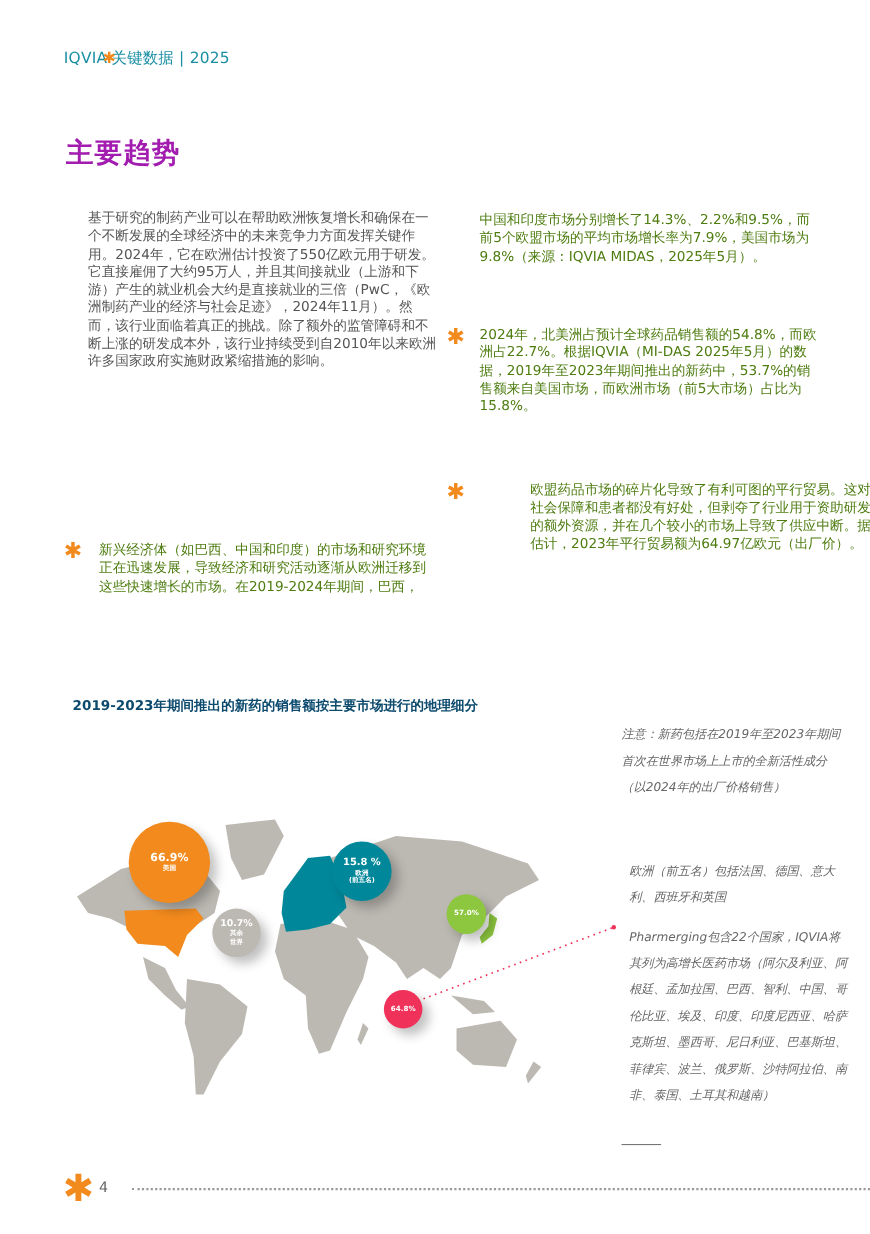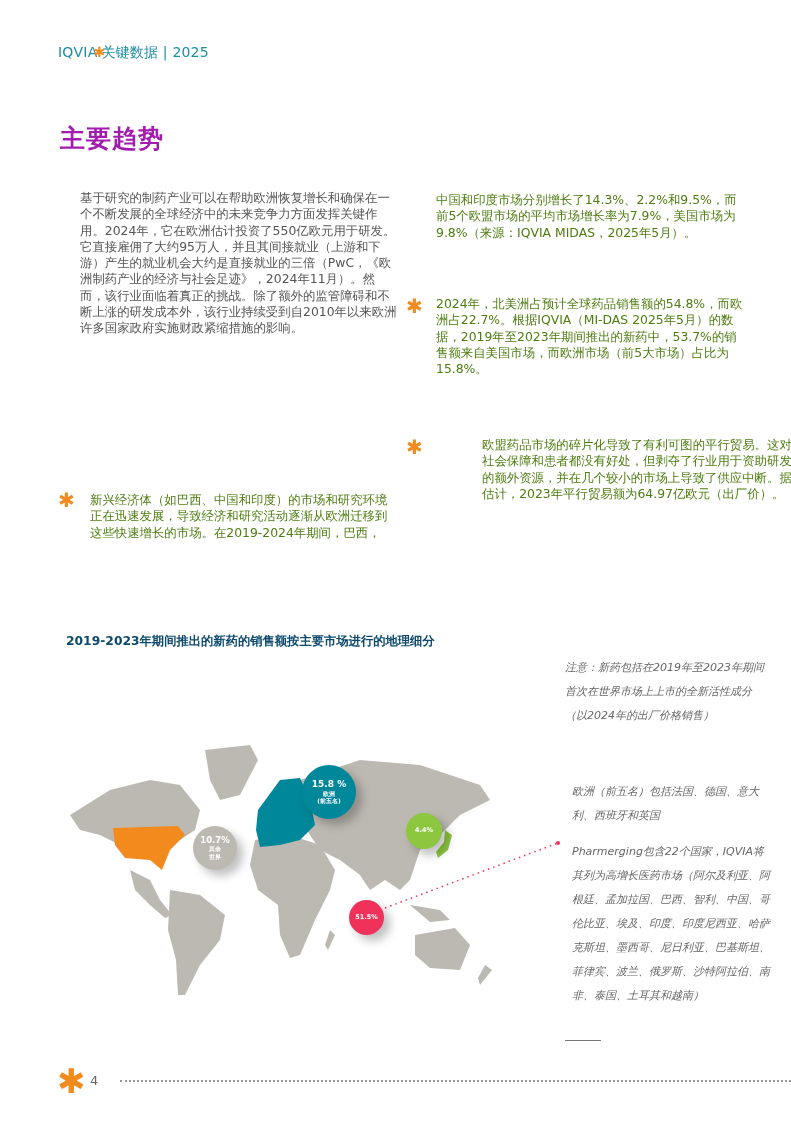--- a/index.html
+++ b/index.html
@@ -88,39 +88,43 @@
     <path fill="#f28a1e" d="M113,88 L178,86 L185,95 L170,110 L162,130 L150,120 L125,118 L115,105 Z"></path>
 
     <path fill="#00879a" d="M258,70 L280,40 L300,38 L310,60 L315,85 L300,100 L280,105 L260,107 L256,90 Z"></path>
 
     <path fill="#8dc63f" d="M445,90 L452,95 L448,110 L438,118 L436,112 L444,102 Z"></path>
 
     <line x1="385" y1="168" x2="558" y2="103" stroke="#f0325a" stroke-width="1.5" stroke-dasharray="1.5,4"></line>
     <circle cx="558" cy="103" r="2" fill="#f0325a"></circle>
   </svg>
 
+  <div class="bubble" style="left:117px; top:7px; width:74px; height:74px; background:#f28a1e;">
+    <span class="pct" style="font-size:10px;">66.9%</span>
+    <span class="lbl">美国</span>
+  </div>
 
   <div class="bubble" style="left:302px; top:25px; width:54px; height:54px; background:#00879a;">
     <span class="pct" style="font-size:9px;">15.8 %</span>
     <span class="lbl">欧洲</span>
     <span class="lbl">(前五名)</span>
   </div>
 
   <div class="bubble" style="left:193px; top:86px; width:44px; height:44px; background:#bcb9b2;">
     <span class="pct" style="font-size:8.5px;">10.7%</span>
     <span class="lbl">其余</span>
     <span class="lbl">世界</span>
   </div>
 
   <div class="bubble" style="left:406px; top:73px; width:36px; height:36px; background:#8dc63f;">
-    <span class="pct" style="font-size:6.5px;">4.4%</span>
+    <span class="pct" style="font-size:6.5px;">57.0%</span>
   </div>
 
   <div class="bubble" style="left:349px; top:160px; width:35px; height:35px; background:#f0325a;">
-    <span class="pct" style="font-size:6.5px;">51.5%</span>
+    <span class="pct" style="font-size:6.5px;">64.8%</span>
   </div>
 </div>
 
 <div class="abs small-line"></div>
 
 <div class="abs footer-star">✱</div>
 <div class="abs footer-num">4</div>
 <div class="abs footer-line"></div>
 
 </body></html>

